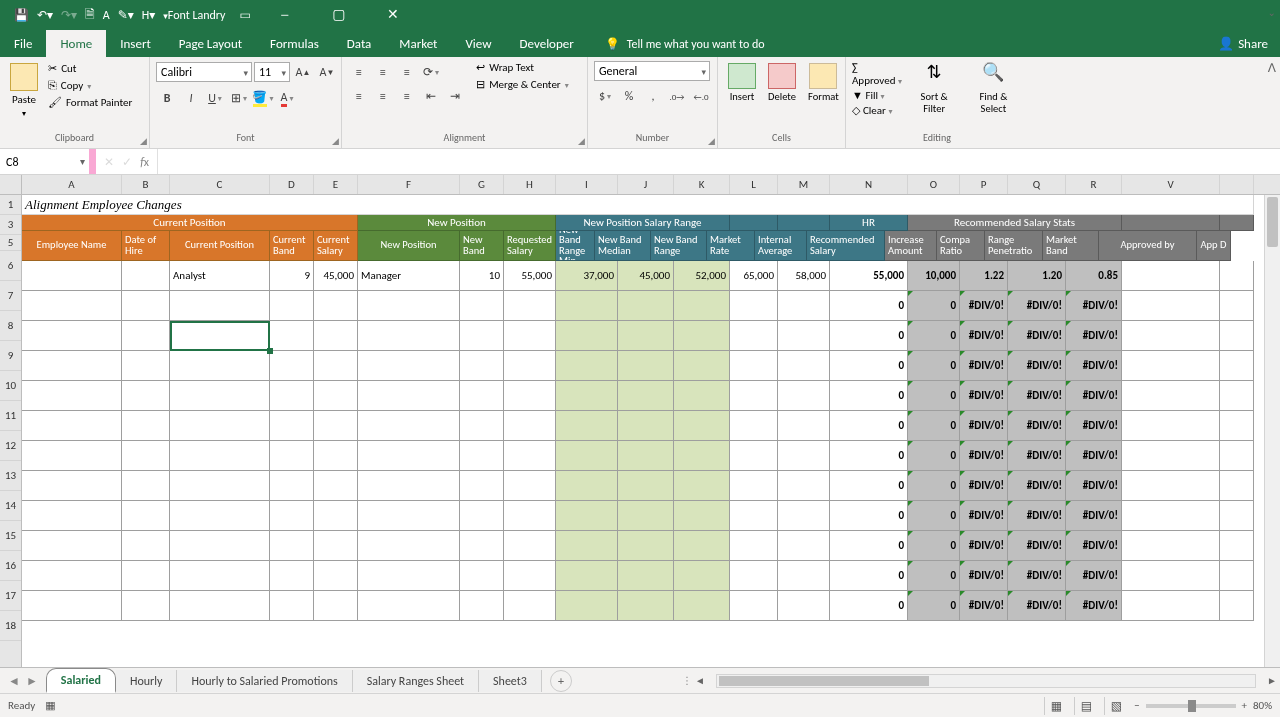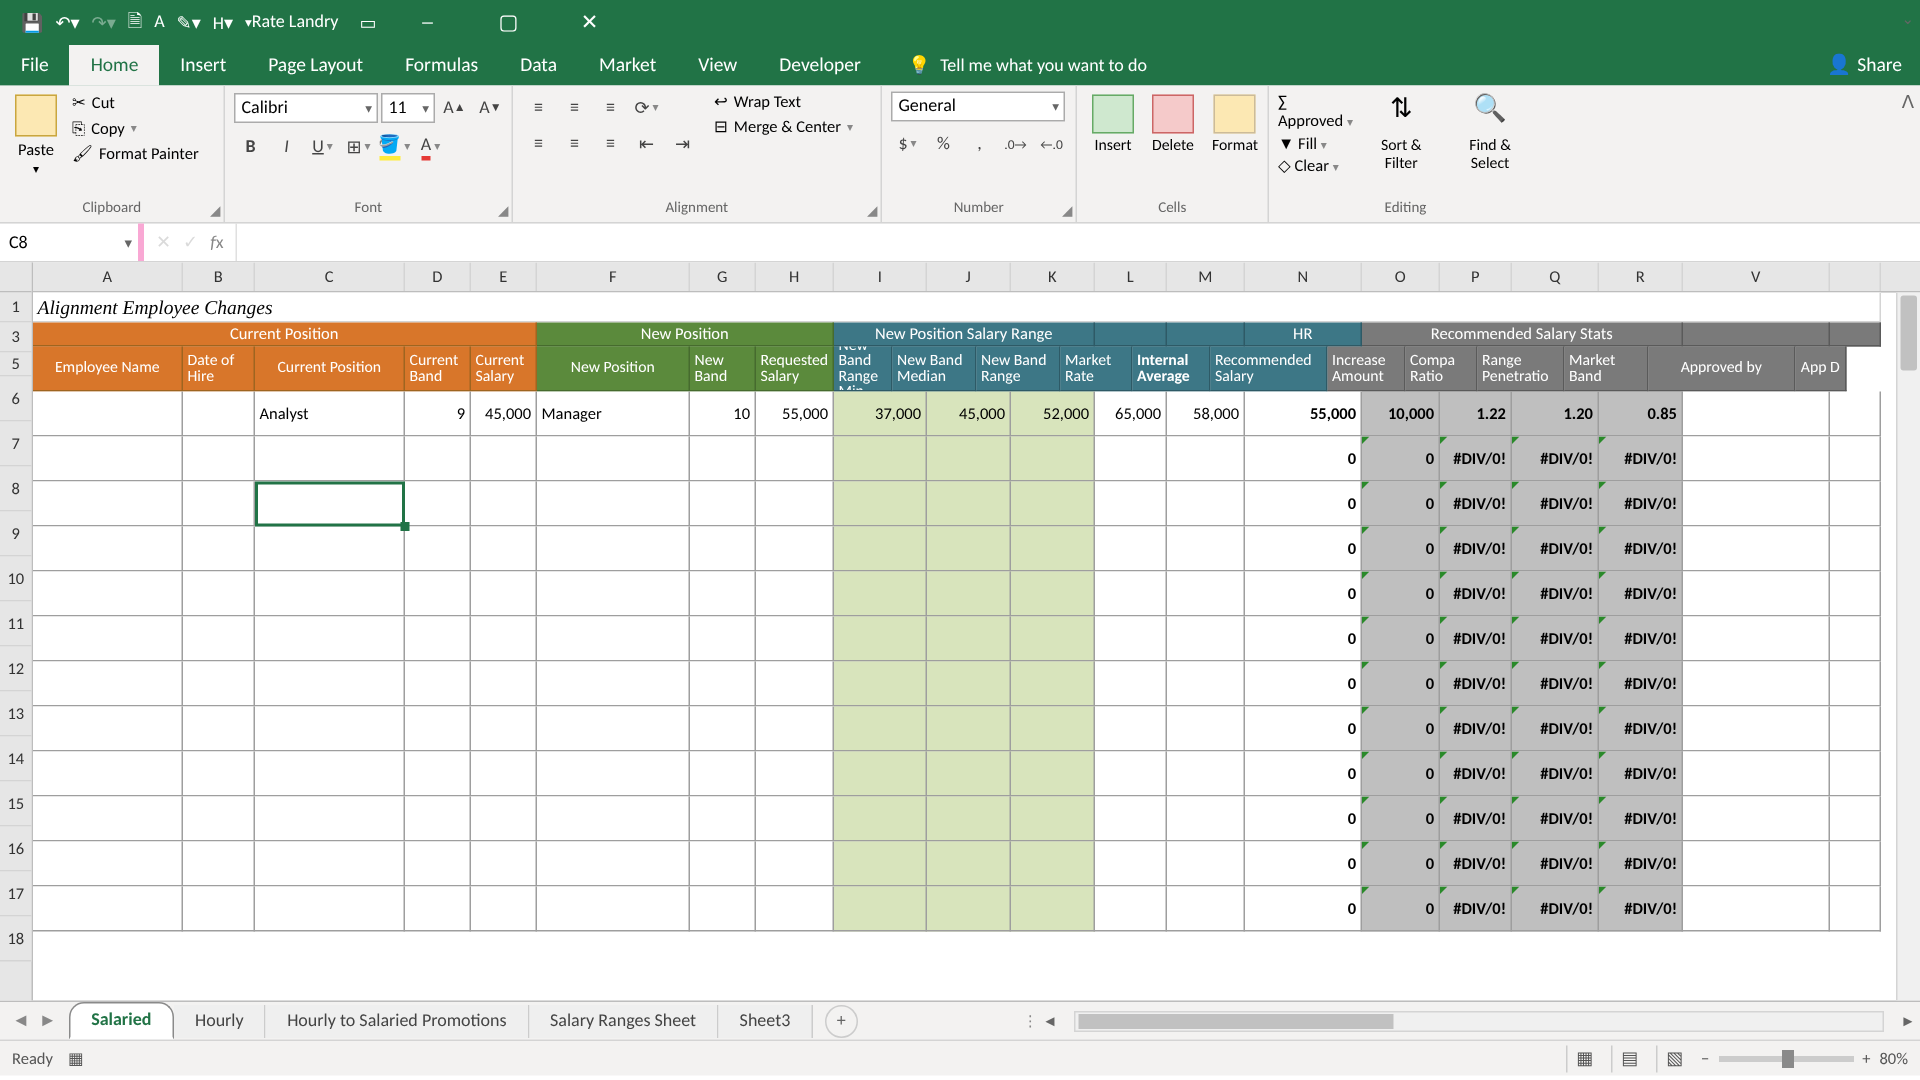--- a/index.html
+++ b/index.html
@@ -41,21 +41,21 @@
 .align-grid { display:flex; flex-direction:column; gap:2px; }
 .align-row { display:flex; gap:2px; }
 
 .big-btn { display:flex; flex-direction:column; align-items:center; gap:2px; font-size:10.5px; cursor:pointer; padding:2px 4px; text-align:center; line-height:1.1; }
 .big-btn .ico { width:28px; height:26px; }
 
 .collapse { position:absolute; right:4px; top:4px; font-size:12px; color:#666; cursor:pointer; }
 
 
 .fbar { height: 26px; border-bottom: 1px solid #d4d4d4; display: flex; align-items: stretch; background:#fff; }
-.namebox { width: 96px; border-right: 4px solid #f9a8d4; position:relative; display:flex; align-items:center; padding-left:6px; font-size:12px; }
+.namebox { width: 96px; border-right: 7px solid #f9a8d4; position:relative; display:flex; align-items:center; padding-left:6px; font-size:12px; }
 .namebox::after { content:'▾'; position:absolute; right:4px; font-size:10px; color:#666; }
 .fxbtns { display:flex; align-items:center; gap:8px; padding:0 8px; border-right:1px solid #e0e0e0; color:#888; font-size:12px;}
 .fxbtns span { cursor:pointer; }
 .fxinput { flex:1; display:flex; align-items:center; padding-left:4px; font-size:12px; position:relative; }
 .fexpand { position:absolute; right:4px; top:6px; font-size:10px; color:#666; cursor:pointer; }
 
 
 .gridwrap { position: relative; height: 492px; display:flex; }
 .rowhdrs { width: 22px; background:#e6e6e6; border-right:1px solid #bdbdbd; }
 .corner { height: 20px; border-bottom:1px solid #bdbdbd; background:#e6e6e6; }
@@ -121,21 +121,21 @@
     <span>💾</span>
     <span>↶▾</span>
     <span style="opacity:.4">↷▾</span>
     <span>🗎</span>
     <span>A</span>
     <span>✎▾</span>
     <span>H▾</span>
     <span style="font-size:9px">▾</span>
   </div>
   <div class="title-right">
-    <span>Rate Landry</span>
+    <span>Font Landry</span>
     <span>▭</span>
     <span class="winbtn">─</span>
     <span class="winbtn">▢</span>
     <span class="winbtn">✕</span>
   </div>
 </div>
 
 <div class="menutabs">
   <div class="tab file">File</div>
   <div class="tab active">Home</div>
@@ -383,21 +383,21 @@
           <div class="cell c hdr-orange" style="width: 100px; white-space: normal; line-height: 1; font-size: 10.5px;">Current Position</div>
           <div class="cell c hdr-orange" style="width: 44px; white-space: normal; line-height: 1; font-size: 10.5px;">Current Band</div>
           <div class="cell c hdr-orange" style="width: 44px; white-space: normal; line-height: 1; font-size: 10.5px;">Current Salary</div>
           <div class="cell c hdr-green" style="width: 102px; white-space: normal; line-height: 1; font-size: 10.5px;">New Position</div>
           <div class="cell c hdr-green" style="width: 44px; white-space: normal; line-height: 1; font-size: 10.5px;">New Band</div>
           <div class="cell c hdr-green" style="width: 52px; white-space: normal; line-height: 1; font-size: 10.5px;">Requested Salary</div>
           <div class="cell c hdr-teal" style="width: 39px; white-space: normal; line-height: 1; font-size: 10.5px;">New Band Range Min</div>
           <div class="cell c hdr-teal" style="width: 56px; white-space: normal; line-height: 1; font-size: 10.5px;">New Band Median</div>
           <div class="cell c hdr-teal" style="width: 56px; white-space: normal; line-height: 1; font-size: 10.5px;">New Band Range</div>
           <div class="cell c hdr-teal" style="width: 48px; white-space: normal; line-height: 1; font-size: 10.5px;">Market Rate</div>
-          <div class="cell c hdr-teal" style="width: 52px; white-space: normal; line-height: 1; font-size: 10.5px; font-weight: bold;">Internal Average</div>
+          <div class="cell c hdr-teal" style="width: 52px; white-space: normal; line-height: 1; font-size: 10.5px;">Internal Average</div>
           <div class="cell c hdr-teal" style="width: 78px; white-space: normal; line-height: 1; font-size: 10.5px;">Recommended Salary</div>
           <div class="cell c hdr-gray" style="width: 52px; white-space: normal; line-height: 1; font-size: 10.5px;">Increase Amount</div>
           <div class="cell c hdr-gray" style="width: 48px; white-space: normal; line-height: 1; font-size: 10.5px;">Compa Ratio</div>
           <div class="cell c hdr-gray" style="width: 58px; white-space: normal; line-height: 1; font-size: 10.5px;">Range Penetratio</div>
           <div class="cell c hdr-gray" style="width: 56px; white-space: normal; line-height: 1; font-size: 10.5px;">Market Band</div>
           <div class="cell c hdr-gray" style="width: 98px; white-space: normal; line-height: 1; font-size: 10.5px;">Approved by</div>
           <div class="cell c hdr-gray" style="width: 34px; white-space: normal; line-height: 1; font-size: 10.5px;">App D</div>
         </div>
 
       <div class="srow" id="row7">

